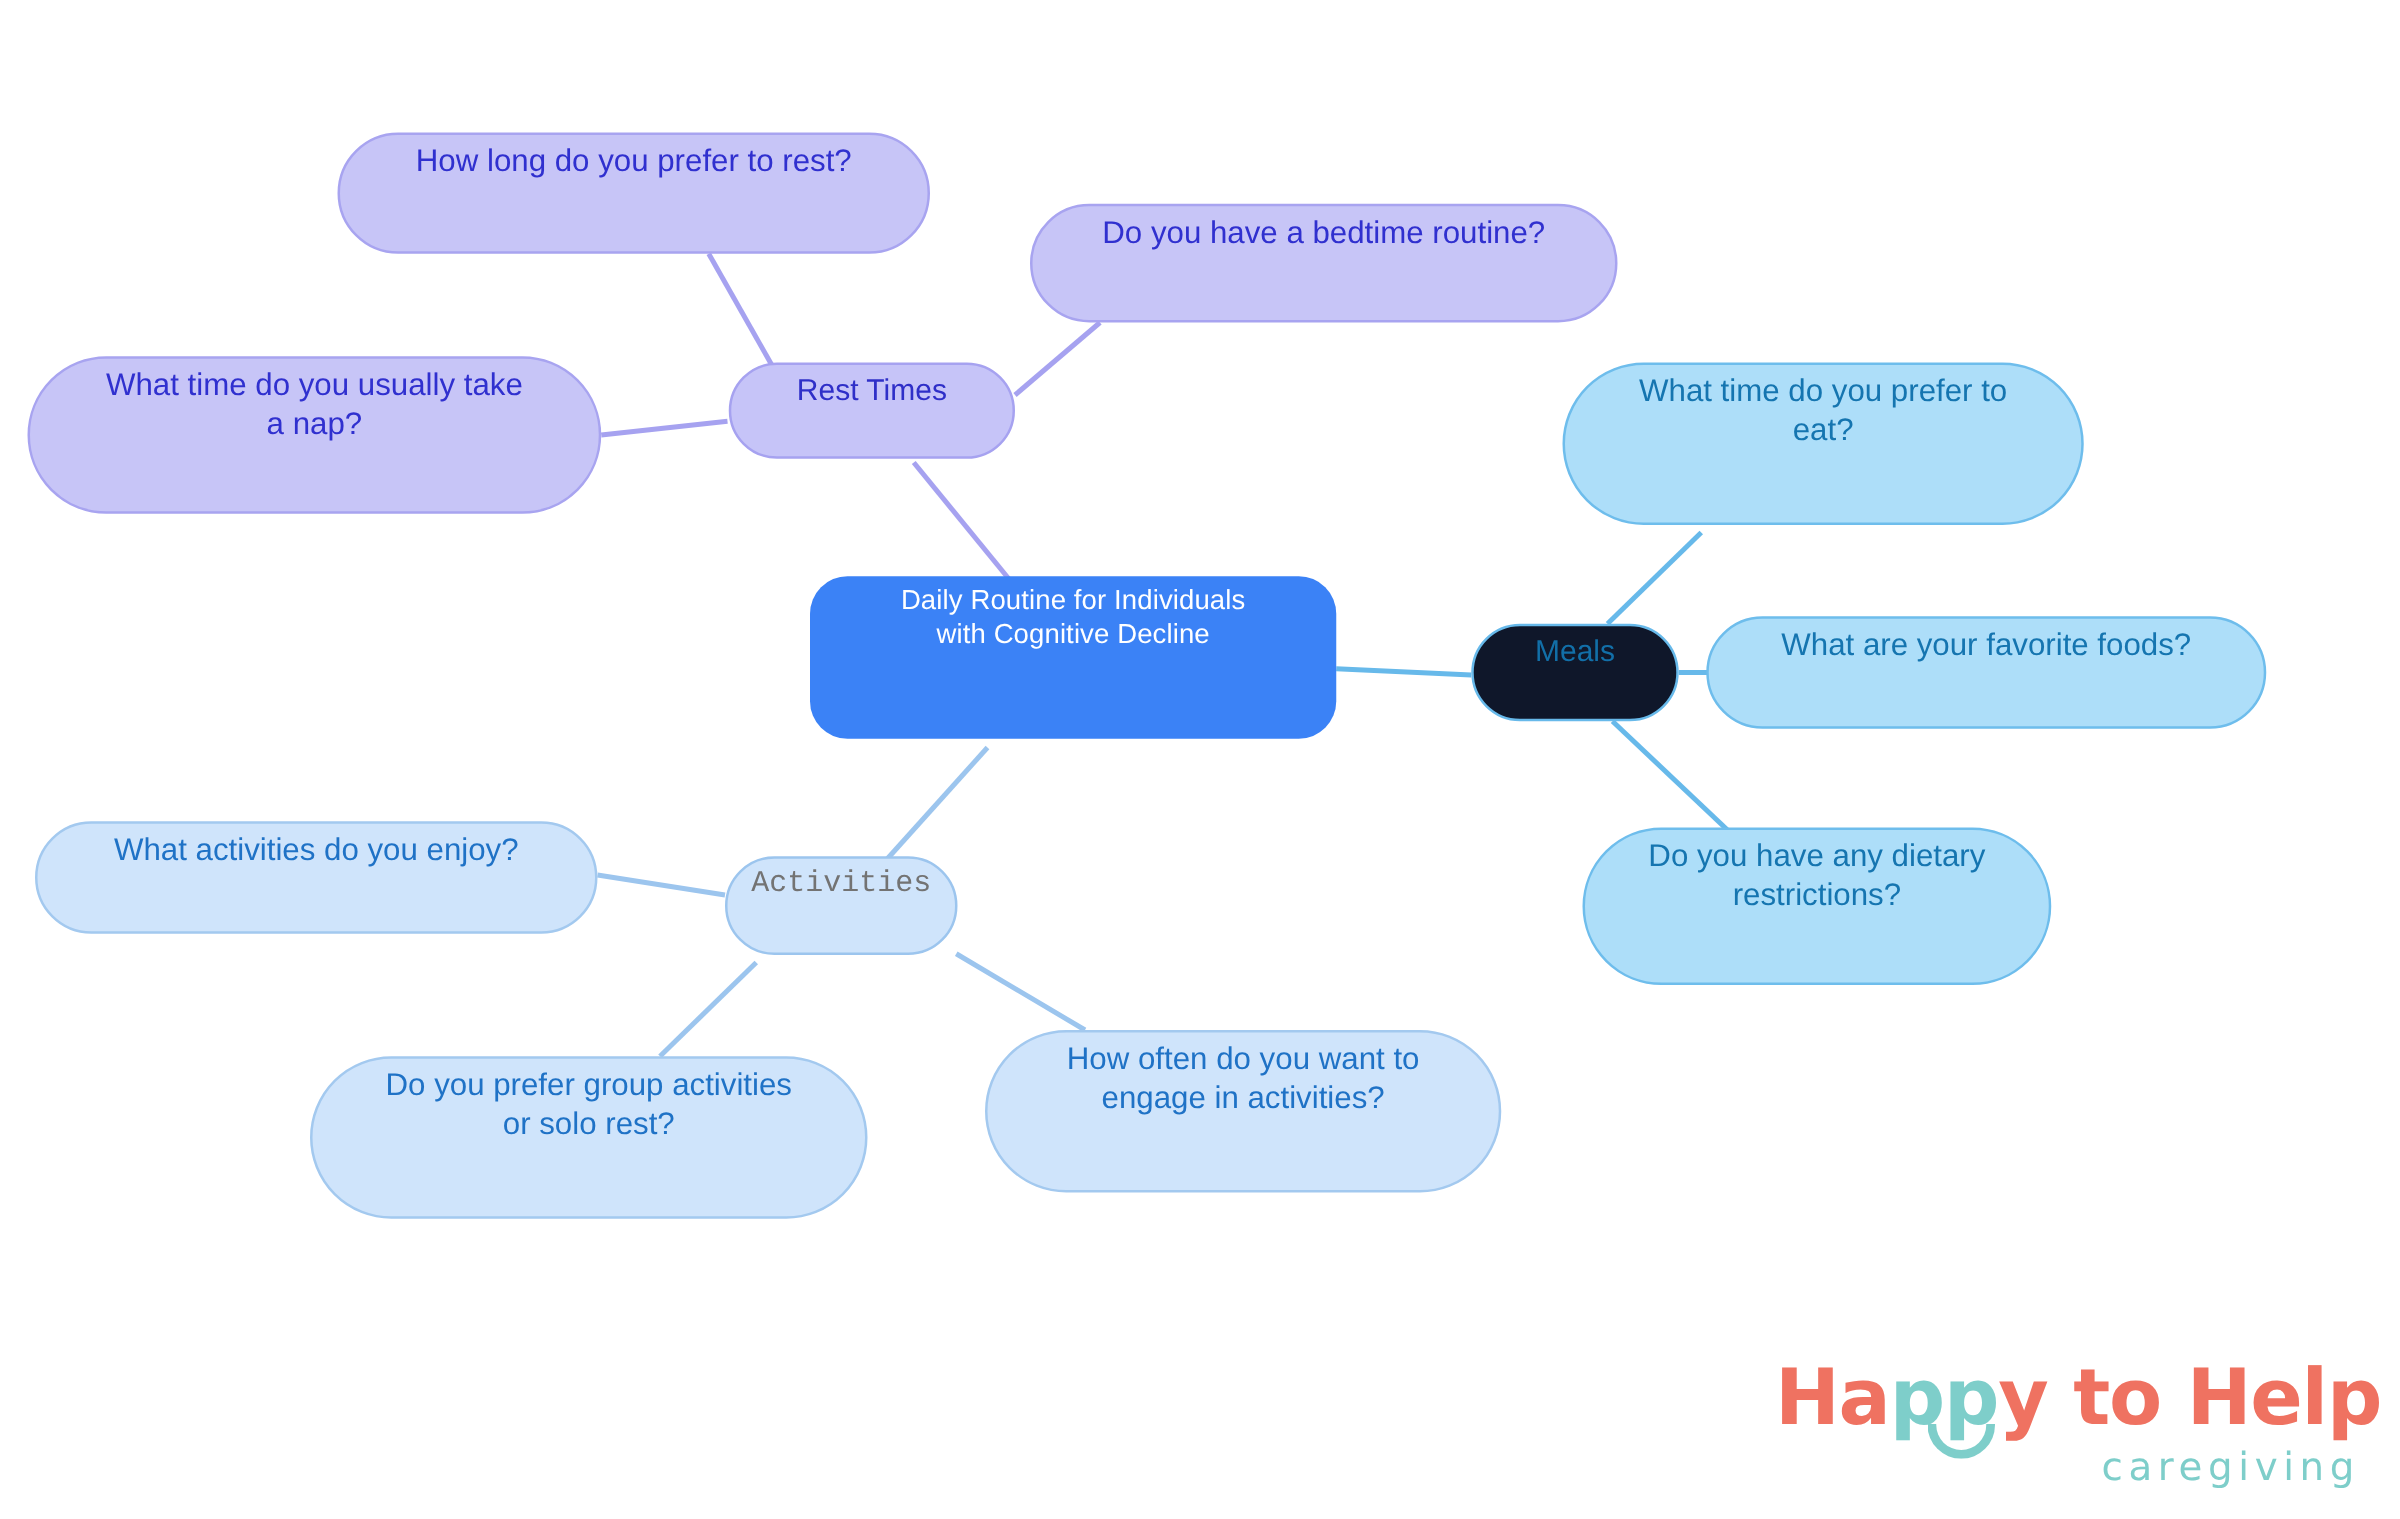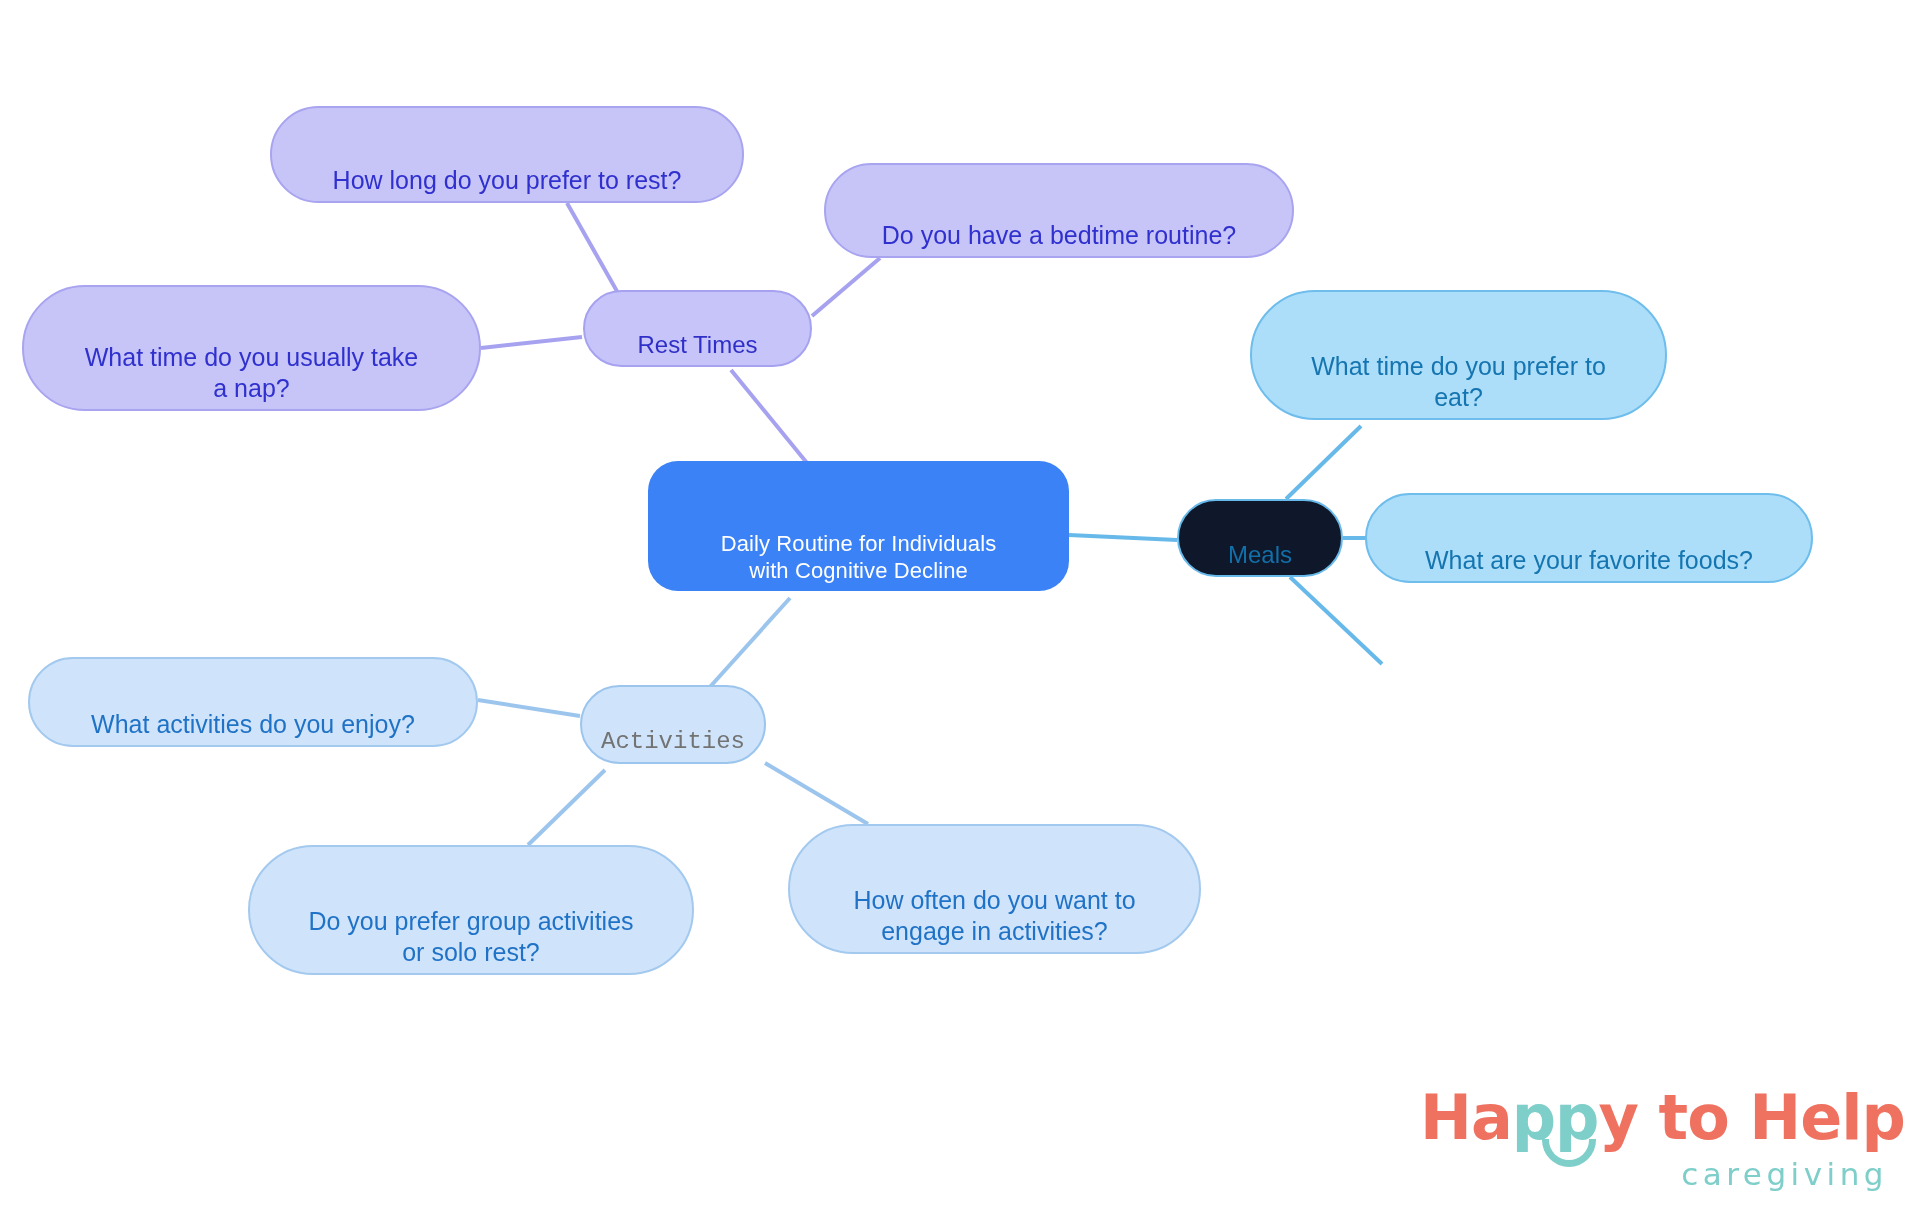--- a/index.html
+++ b/index.html
@@ -23,21 +23,21 @@
     position: absolute;
     left: 0; top: 0;
     width: 1920px;
     height: 1215px;
     pointer-events: none;
   }
 
   .node {
     position: absolute;
     display: flex;
-    align-items: flex-end;
+    align-items: flex-start;
     justify-content: center;
     text-align: center;
     border-radius: 999px;
     line-height: 1.22;
     white-space: pre-line;
     padding: 6px 18px;
   }
 
   
   .node.root {
@@ -192,20 +192,24 @@
   </div>
 
   <div class="node blue-branch" style="left:1177px; top:499px; width:166px; height:78px;">
     <span>Meals</span>
   </div>
 
   <div class="node blue-leaf" style="left:1365px; top:493px; width:448px; height:90px;">
     <span>What are your favorite foods?</span>
   </div>
 
+  <div class="node blue-leaf" style="left:1266px; top:662px; width:375px; height:126px;">
+    <span>Do you have any dietary
+restrictions?</span>
+  </div>
 
   <div class="node lblue-leaf" style="left:28px; top:657px; width:450px; height:90px;">
     <span>What activities do you enjoy?</span>
   </div>
 
   <div class="node lblue-branch" style="left:580px; top:685px; width:186px; height:79px;">
     <span>Activities</span>
   </div>
 
   <div class="node lblue-leaf" style="left:248px; top:845px; width:446px; height:130px;">

